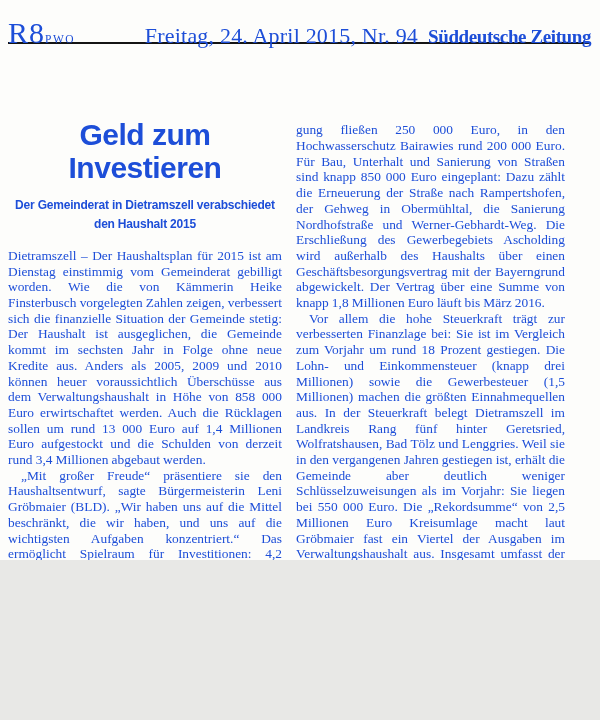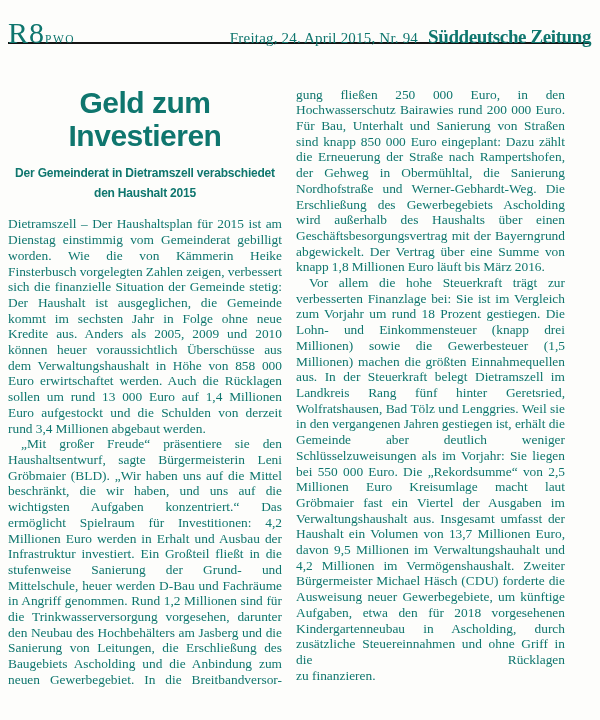--- a/index.html
+++ b/index.html
@@ -1,40 +1,40 @@
 <!DOCTYPE html>
 <html lang="de"><head>
 <meta charset="utf-8">
 <style>
   html,body{margin:0;padding:0;background:#e8e8e6;}
   .page{
-    width:600px;height:720px;margin:0 auto;
-    background:#fdfdfb;color:#0f766e;
+    width:600px;height:560px;margin:0 auto;
+    background:#fdfdfb;color:#1d4ed8;
     font-family:"Liberation Serif",serif;
     box-sizing:border-box;padding:0 9px 8px 8px;
     overflow:hidden;position:relative;
   }
   
   .masthead{
     display:flex;align-items:baseline;justify-content:space-between;
     padding-top:6px;height:33px;
   }
   .masthead-left{display:flex;align-items:baseline;}
   .page-num{font-size:30px;font-weight:400;letter-spacing:1px;line-height:1;}
   .edition{font-size:11.5px;letter-spacing:1.5px;}
   .masthead-right-group{display:flex;align-items:baseline;gap:10px;}
-  .date-line{font-size:15px;letter-spacing:0.2px;margin-left:24px;}
+  .date-line{font-size:22px;letter-spacing:0.2px;margin-left:24px;}
   .nameplate{
     font-size:19px;font-weight:700;letter-spacing:-0.4px;
     font-family:"Liberation Serif",serif;
     margin-top:20px;
   }
   .header-rule{border:0;border-top:2px solid #141414;margin:3px 0 0 0;}
   
-  .columns{display:flex;align-items:center;height:668px;padding-top:7px;}
+  .columns{display:flex;align-items:flex-end;height:668px;padding-top:7px;}
   .col{box-sizing:border-box;}
   .col-left{width:279px;padding-right:5px;}
   .col-right{width:281px;padding-left:8px;padding-right:4px;}
   .v-rule{width:1px;background:#222;margin-top:1px;}
   
   .headline{
     font-family:"Liberation Sans",sans-serif;
     font-weight:700;font-size:30px;line-height:33px;
     text-align:center;margin:4px 0 12px 0;letter-spacing:-0.5px;
   }

